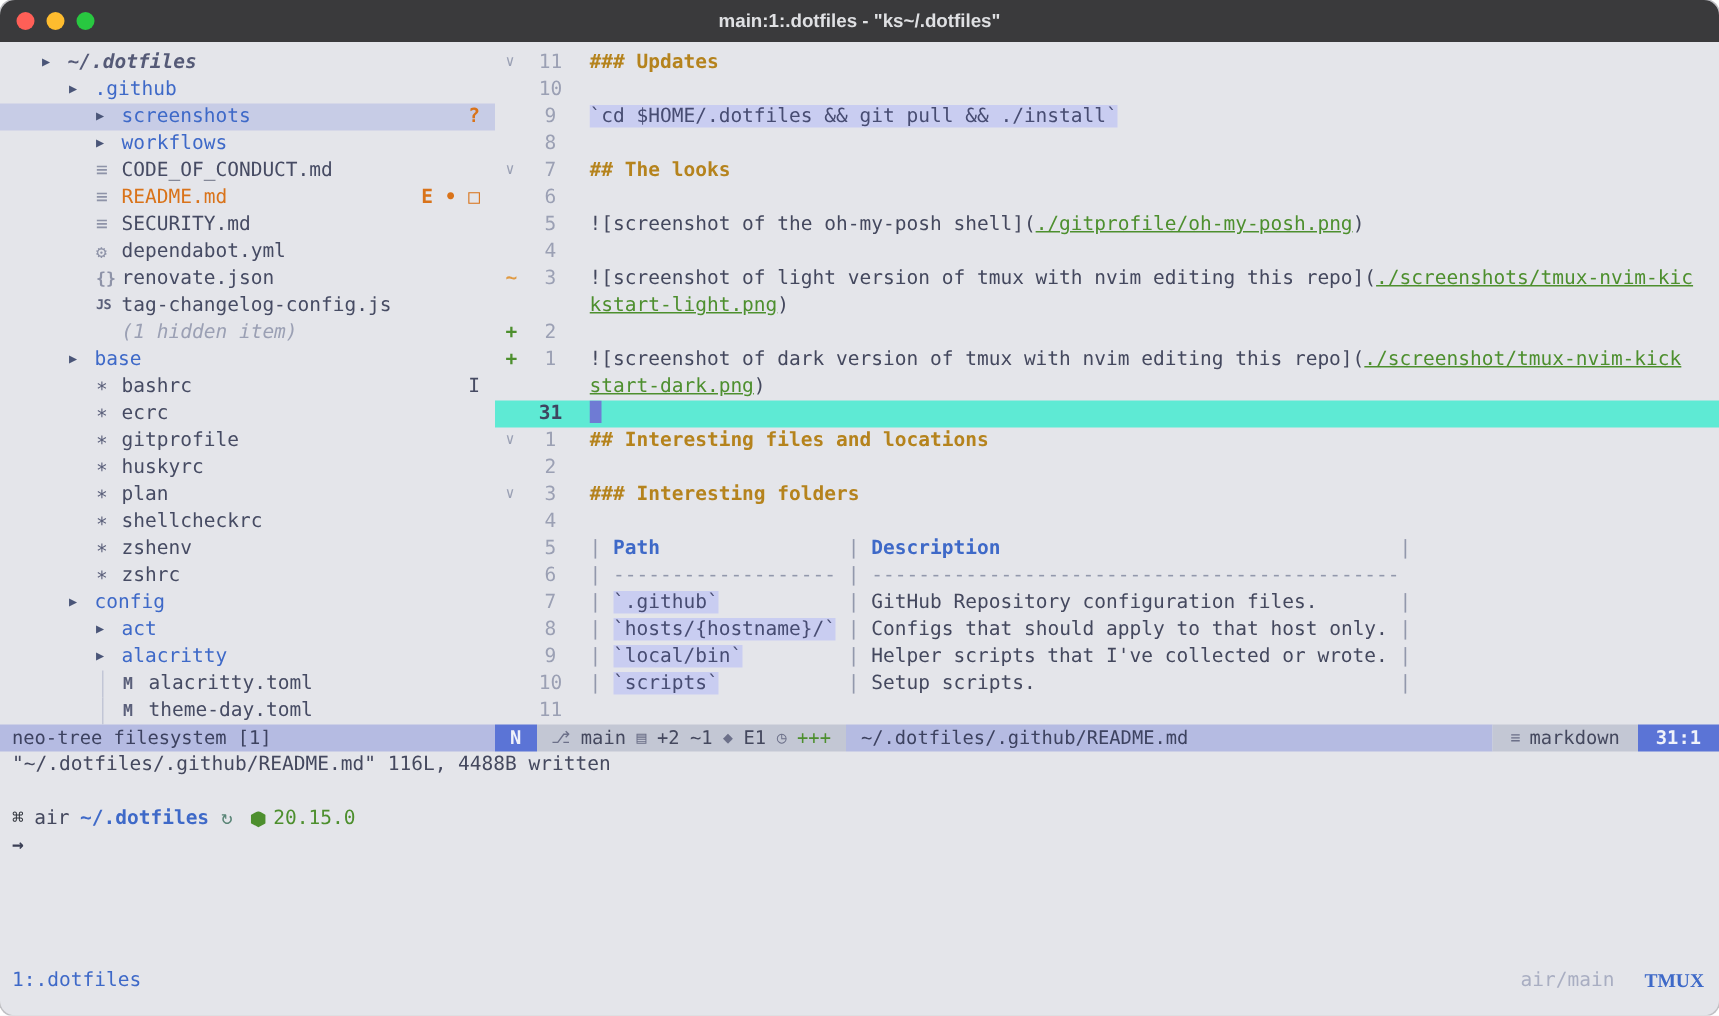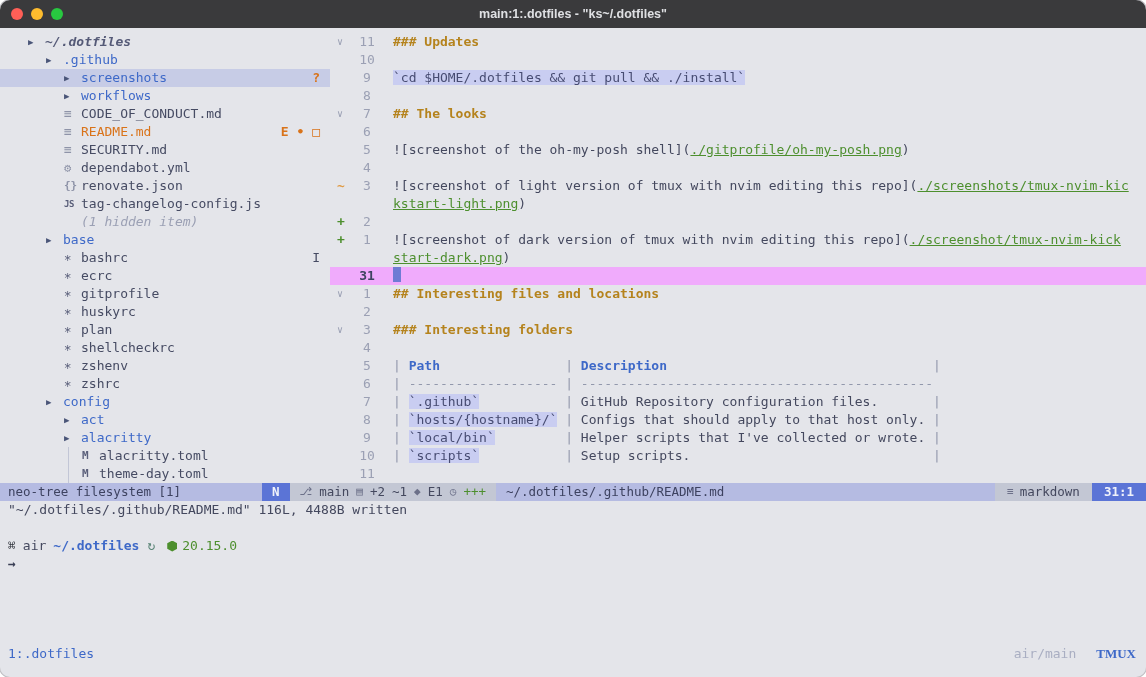--- a/index.html
+++ b/index.html
@@ -31,39 +31,39 @@
   .n-root{font-weight:bold;font-style:italic;color:#555a77;}
   .n-dir{color:#3e69c8;}
   .n-file{color:#464b63;}
   .n-mod{color:#d9731a;}
   .n-hidden{color:#9ba0b4;font-style:italic;}
   .nt-badge{margin-left:auto;padding-right:10px;}
   .b-orange{color:#d9731a;font-weight:bold;}
   .b-dark{color:#464b63;}
   
   .ed-row{display:flex;height:18px;line-height:18px;white-space:pre;font-size:13px;}
-  .ed-row.cursorline{background:#f0abfc;}
+  .ed-row.cursorline{background:#5eead4;}
   .ed-sign{width:22px;padding-left:7px;box-sizing:border-box;flex:none;}
   .sg-fold{color:#9aa0b4;font-size:10px;}
   .sg-mod{color:#e09a43;font-weight:bold;}
   .sg-add{color:#4d8f2e;font-weight:bold;}
   .ed-num{width:30px;flex:none;text-align:center;color:#9ba0b4;}
   .ed-num.cur{color:#3f4460;font-weight:bold;}
   .ed-text{margin-left:11px;flex:1;min-width:0;overflow:hidden;}
   .s-text{color:#44485e;}
   .s-heading{color:#b5831d;font-weight:bold;}
   .s-code{background:#c9cdf1;color:#474c72;}
   .s-link{color:#4d8f2e;text-decoration:underline;}
   .s-pipe{color:#9298ac;}
   .s-th{color:#3e69c8;font-weight:bold;}
   .s-dash{color:#9298ac;}
   .s-cursor{display:inline-block;width:8px;height:15px;background:#6f7bd4;vertical-align:-2px;}
   
   .statusline{height:18px;line-height:18px;display:flex;font-size:12.5px;white-space:pre;}
-  .sl-neotree{width:262px;flex:none;background:#b5bbe2;color:#3d4260;padding-left:8px;box-sizing:border-box;}
+  .sl-neotree{width:330px;flex:none;background:#b5bbe2;color:#3d4260;padding-left:8px;box-sizing:border-box;}
   .sl-mode{background:#5b74d6;color:#f0f2fa;font-weight:bold;padding:0 10px;}
   .sl-git{background:#c3c7d4;color:#44485e;padding:0 10px;display:flex;gap:7px;align-items:center;}
   .sl-icon{color:#6c7089;font-size:11px;}
   .sl-plus{color:#4d8f2e;}
   .sl-path{flex:1;background:#b5bbe2;color:#3d4260;padding-left:10px;min-width:0;}
   .sl-ft{background:#c3c7d4;color:#44485e;padding:0 12px;display:flex;gap:6px;align-items:center;}
   .sl-pos{background:#5b74d6;color:#f0f2fa;font-weight:bold;padding:0 12px;}
   
   .cmdline{height:18px;line-height:18px;padding-left:8px;font-size:13px;color:#44485e;white-space:pre;}
   .shell{margin-top:18px;}

